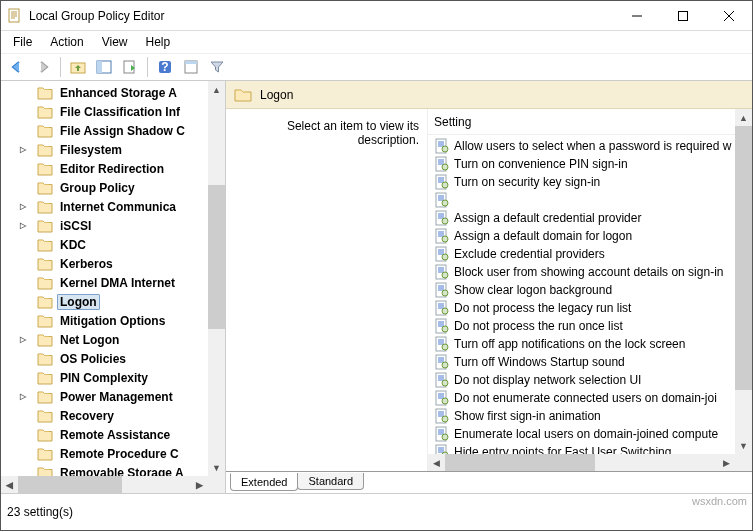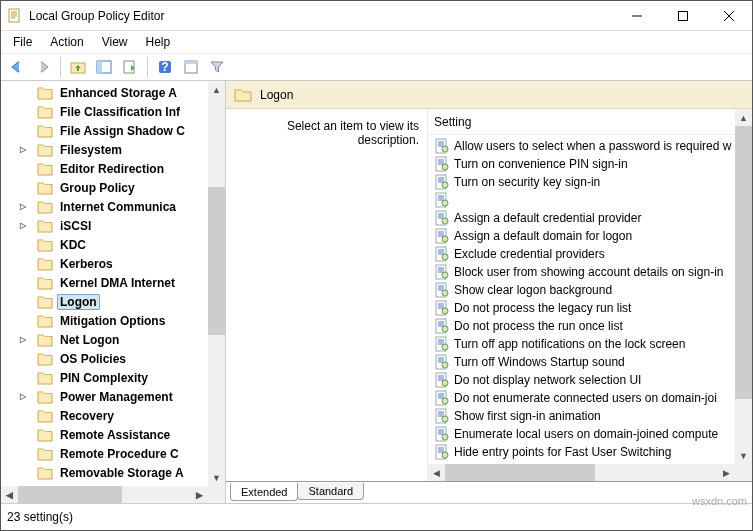--- a/index.html
+++ b/index.html
@@ -40,21 +40,21 @@
 .detail-body { flex: 1; display: flex; position: relative; min-height: 0; text-align: right; }
 .desc-col { width: 202px; padding: 10px 8px 8px 8px; border-right: 1px solid #eee; }
 .setting-col { flex: 1; position: relative; }
 .setting-head { height: 26px; display: flex; align-items: center; padding-left: 6px; border-bottom: 1px solid #eee; }
 .setting-list { position: absolute; top: 26px; left: 0; right: 17px; bottom: 17px; overflow: hidden; padding-top: 2px; }
 .setting-item { display: flex; align-items: center; height: 18px; padding-left: 6px; white-space: nowrap; cursor: default; }
 .setting-item .sicon { width: 16px; height: 16px; margin-right: 4px; flex-shrink: 0; }
 .tabs { height: 22px; border-top: 1px solid #999; display: flex; align-items: center; padding-left: 4px; background: #fff; }
 .tab { padding: 2px 10px; border: 1px solid #999; border-top: none; border-bottom-left-radius: 4px; border-bottom-right-radius: 4px; margin-right: -1px; background: #f4f4f4; position: relative; top: -1px; font-size: 11px; }
 .tab.active { background: #fff; top: -1px; border-top: 1px solid #fff; }
-.statusbar { height: 27px; border-top: 1px solid #ccc; display: flex; align-items: center; padding: 0 6px; }
+.statusbar { height: 37px; border-top: 1px solid #ccc; display: flex; align-items: center; padding: 0 6px; }
 .watermark { position: absolute; right: 6px; bottom: 24px; color: #aaa; font-size: 11px; pointer-events: none; }
 </style>
 </head>
 <body>
 
 <div class="titlebar">
   <span class="app-icon">
     <svg viewBox="0 0 16 16">
         <rect x="2" y="1" width="10" height="13" fill="#fff" stroke="#b89b4b"></rect>
         <path d="M4 4h6M4 6h6M4 8h6M4 10h4" stroke="#b89b4b"></path>

